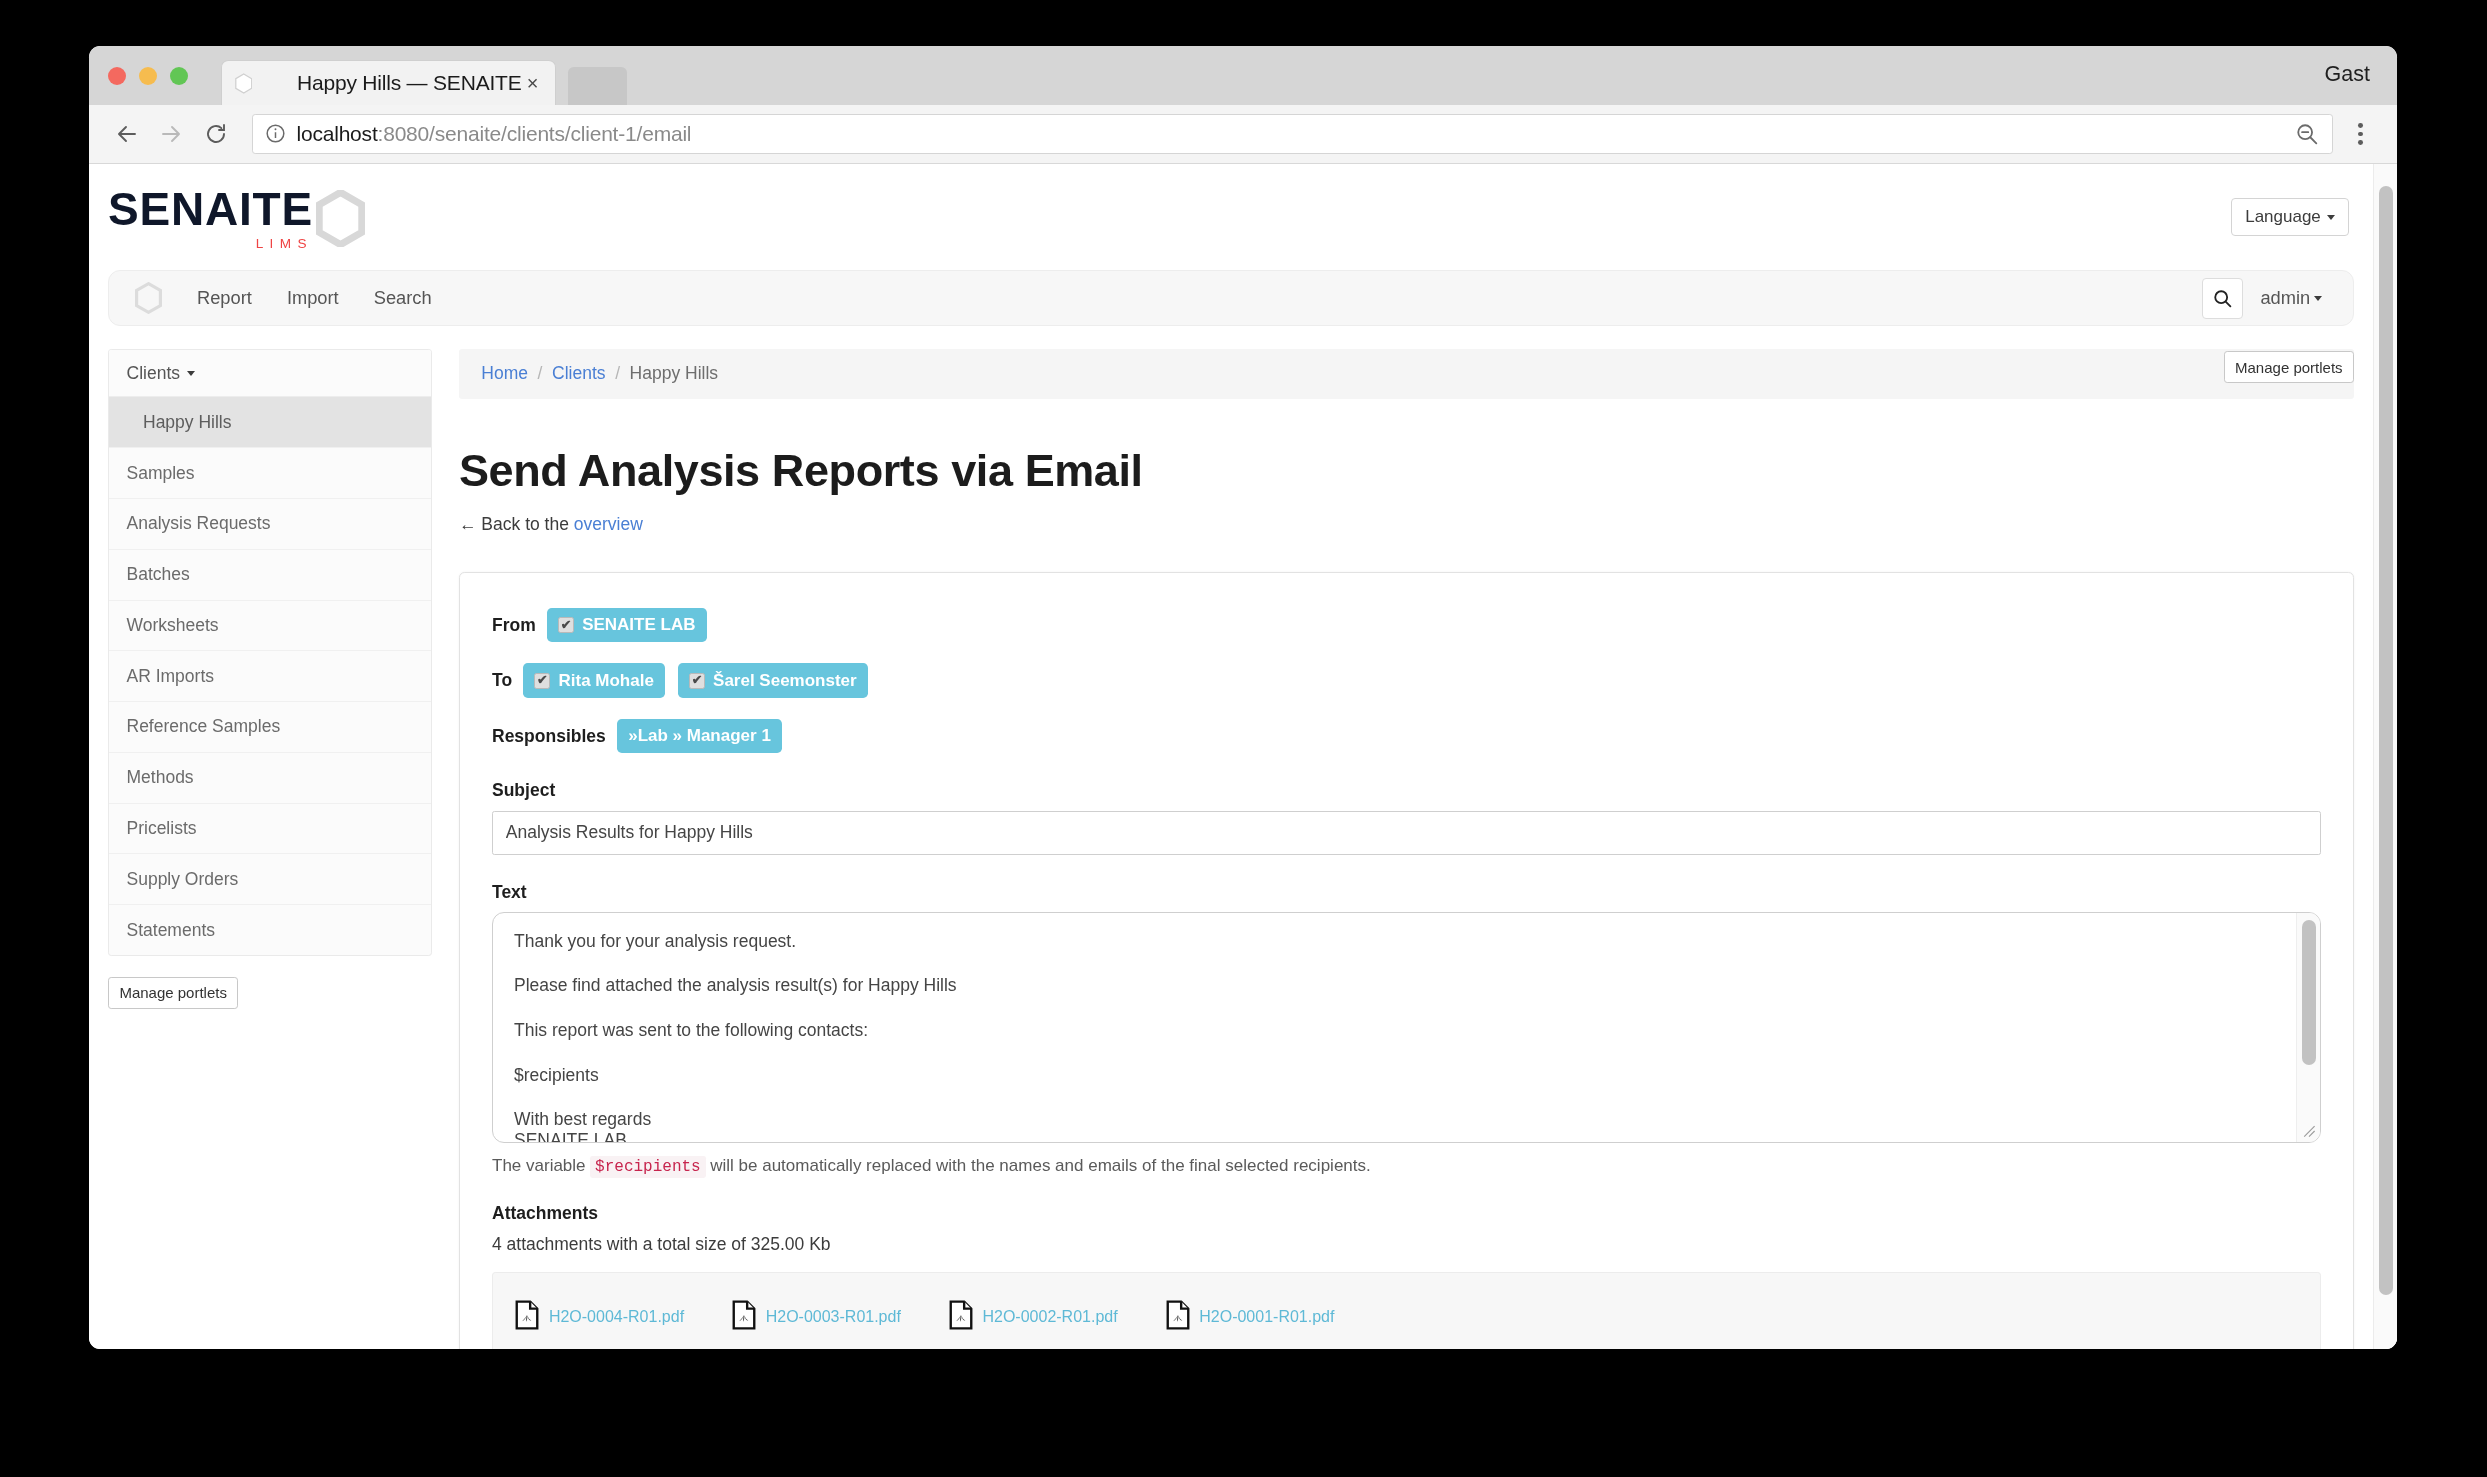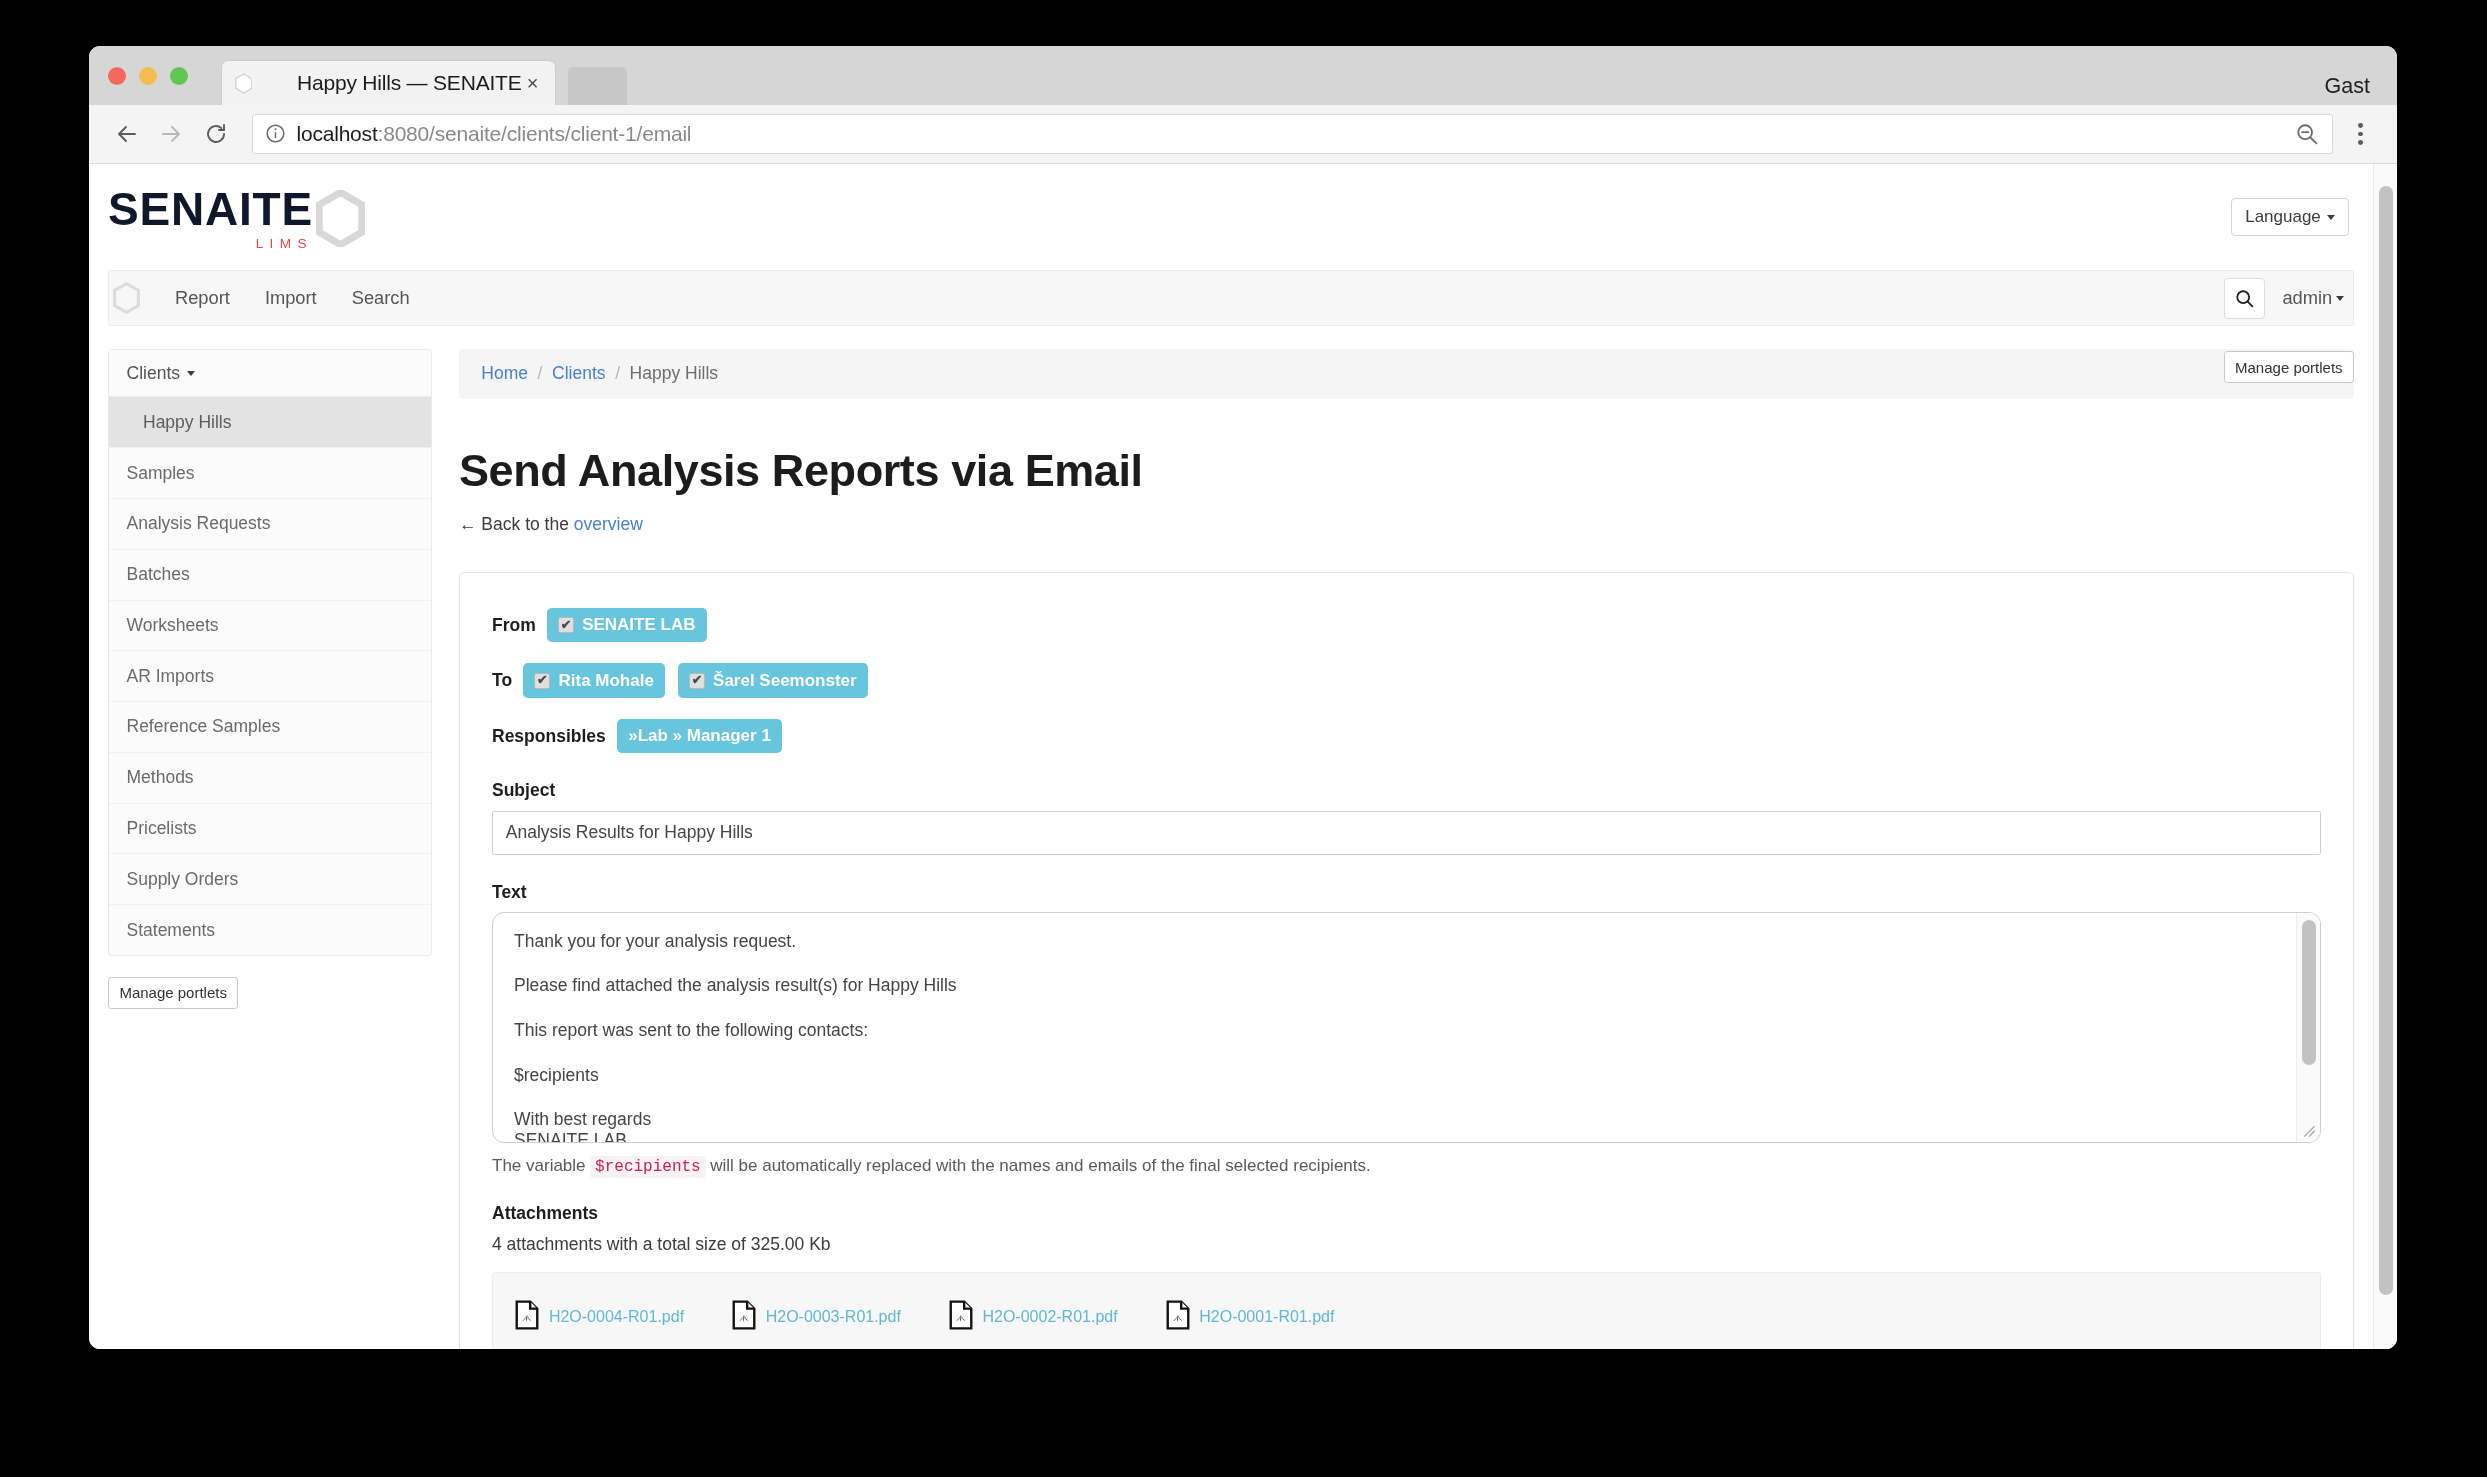--- a/index.html
+++ b/index.html
@@ -72,21 +72,21 @@
     font-size: 20px; color: #4a4a4a;
     line-height: 1;
   }
   .tab-ghost {
     position: absolute; left: 479px; top: 21px;
     width: 59px; height: 38px;
     background: #c7c7c7;
     border-radius: 5.6px 5.6px 0 0;
   }
   .profile-name {
-    position: absolute; right: 27px; top: 28px;
+    position: absolute; right: 27px; top: 16px;
     font-size: 21.5px; color: #1f1f1f;
   }
 
   
   .toolbar {
     height: 59px;
     background: #f4f4f4;
     border-bottom: 0.8px solid #d8d8d8;
     display: flex; align-items: center;
     padding: 0 19px;
@@ -199,24 +199,24 @@
     color: #3c3c3c;
     padding: 8px 12.8px;
     display: flex; align-items: center; gap: 6.4px;
   }
   .caret { border-left: 4.8px solid transparent; border-right: 4.8px solid transparent; border-top: 5.6px solid #3c3c3c; display:inline-block; }
 
   .navbar {
     margin: 19px 19px 0 19px;
     background: #f7f7f7;
     border: 0.8px solid #ededed;
-    border-radius: 1px;
+    border-radius: 12px;
     height: 56px;
     display: flex; align-items: center;
-    padding: 0 4px;
+    padding: 0 26px;
   }
   .navbar-hex { margin-right: 17.5px; display:flex; align-items:center;}
   .nav-link {
     font-size: 18.3px;
     color: #555;
     padding: 0 17.5px;
     text-decoration: none;
   }
   .navbar-right {
     margin-left: auto;

